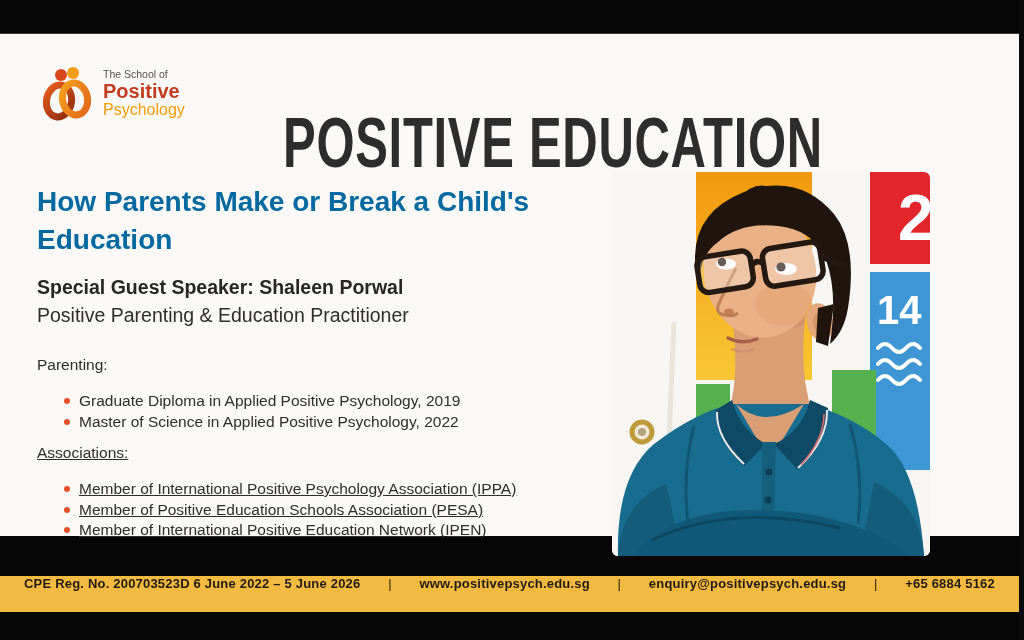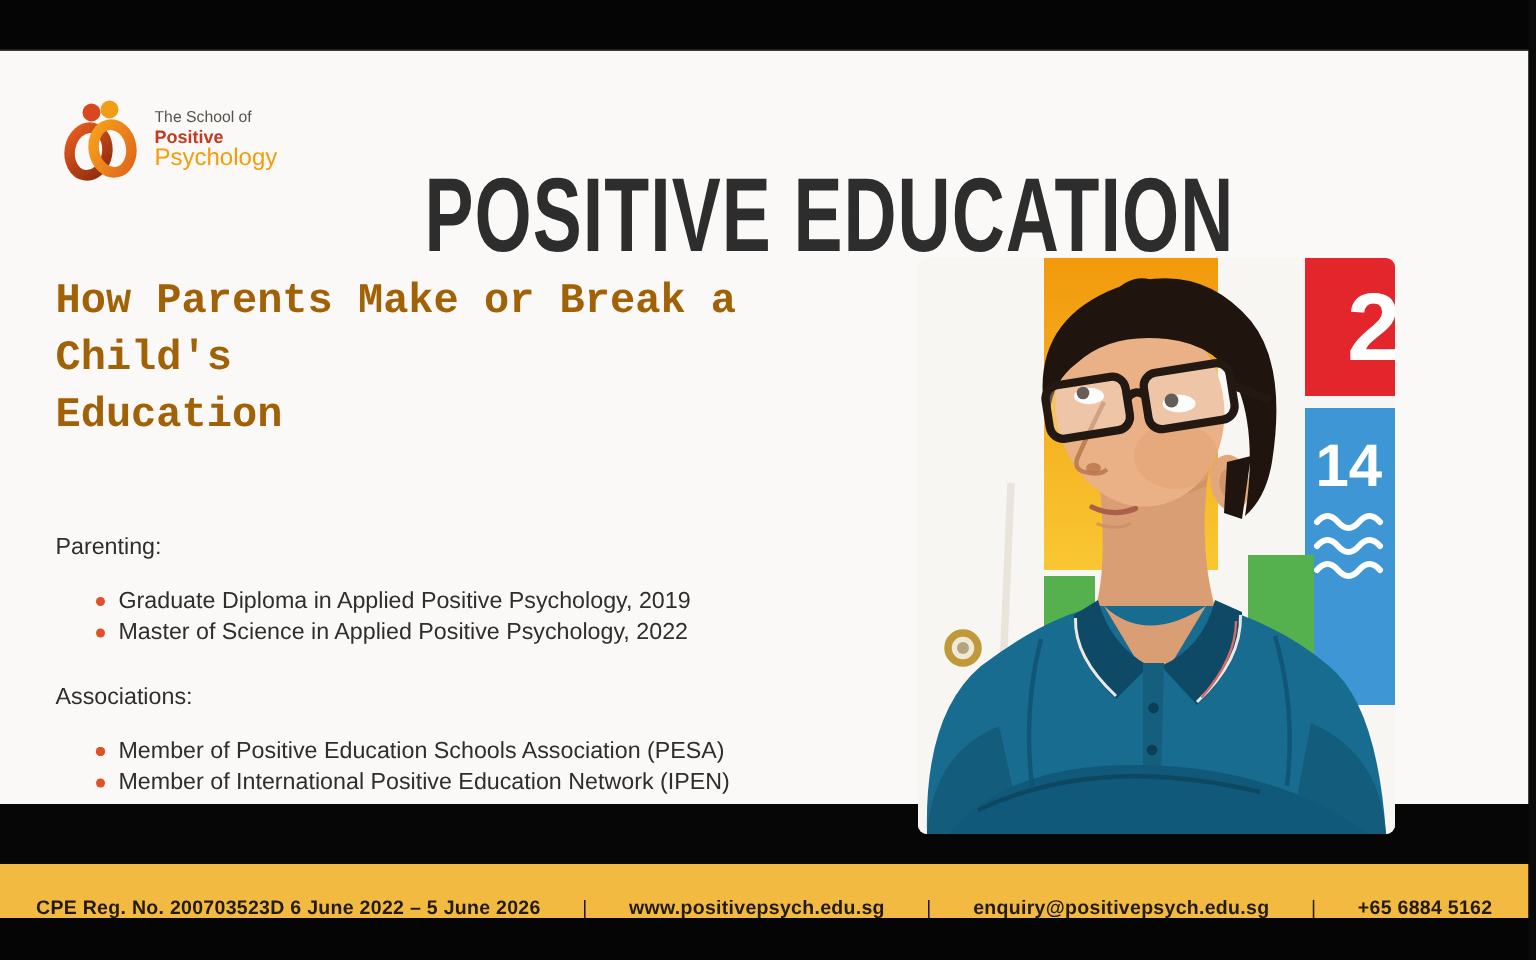--- a/index.html
+++ b/index.html
@@ -11,63 +11,63 @@
   .letterbox-bottom{position:absolute;left:0;top:612px;width:1024px;height:28px;background:#050505;}
   .right-edge{position:absolute;right:0;top:0;width:5px;height:640px;background:#0a0a0a;z-index:50;}
 
   .slide{position:absolute;left:0;top:34px;width:1019px;height:502px;background:#FAF9F7;}
 
   
   .logo{position:absolute;left:40px;top:30px;display:flex;align-items:center;gap:9px;}
   .logo-mark{width:54px;height:60px;flex:0 0 auto;}
   .logo-text{display:flex;flex-direction:column;line-height:1.05;}
   .logo-line1{font-size:10.5px;color:#57514C;margin-bottom:1px;}
-  .logo-line2{font-size:12px;font-weight:bold;color:#C23B1E;}
+  .logo-line2{font-size:20px;font-weight:bold;color:#C23B1E;}
   .logo-line3{font-size:16px;font-weight:normal;color:#F59C07;}
 
   
   .slide-title{
     position:absolute;left:283px;top:27px;
     font-size:70px;font-weight:bold;color:#2D2D2D;line-height:1;
     letter-spacing:1px;white-space:nowrap;
     transform:scaleX(0.70);transform-origin:left top;
   }
 
   
   .heading{
     position:absolute;left:37px;top:126px;width:580px;
-    font-size:28px;font-weight:bold;color:#a16207;line-height:38px;font-family:Liberation Mono, monospace;
+    font-size:28px;font-weight:bold;color:#0369a1;line-height:38px;
   }
   .heading span{display:block;}
 
   
   .speaker{position:absolute;left:37px;top:239px;line-height:28px;color:#262626;}
   .speaker-name{font-size:19.5px;font-weight:bold;margin:0;}
   .speaker-role{font-size:19.5px;font-weight:normal;margin:0;color:#2E2E2E;}
 
   
   .info-block{position:absolute;left:37px;font-size:15.5px;color:#2E2E2E;}
   .info-block.education{top:320px;}
-  .info-block.associations{top:420px;}
+  .info-block.associations{top:408px;text-decoration:underline;}
   .info-label{margin:0 0 5px 0;line-height:21px;}
   .info-list{list-style:none;margin:16px;padding:0;}
   .info-list li{position:relative;padding-left:26px;line-height:20.5px;white-space:nowrap;}
   .bullet-dot{position:absolute;left:11px;top:7px;width:6px;height:6px;border-radius:50%;background:#E2502A;}
 
   
   .photo{
     position:absolute;left:612px;top:138px;width:318px;height:384px;margin:0;
     border-radius:6px;overflow:hidden;background:#F8F6F2;
   }
   .photo svg{display:block;width:100%;height:100%;}
 
   
   .footer-bar{
     position:absolute;left:0;top:576px;width:1019px;height:36px;background:#F2BA41;
-    display:flex;align-items:flex-end;justify-content:space-between;
+    display:flex;align-items:flex-start;justify-content:space-between;
     padding:0 24px;box-sizing:border-box;
     font-size:13px;font-weight:bold;color:#241B10;letter-spacing:0.2px;white-space:nowrap;
   }
   .footer-sep{font-weight:normal;color:#241B10;}
 </style>
 </head>
 <body>
 
 <div class="frame">
   <div class="letterbox-top"></div>
@@ -98,40 +98,45 @@
       </div>
     </div>
 
     <h1 class="slide-title">POSITIVE EDUCATION</h1>
 
     <h2 class="heading">
       <span>How Parents Make or Break a Child's</span>
       <span>Education</span>
     </h2>
 
+    <div class="speaker">
+      <p class="speaker-name">Special Guest Speaker: Shaleen Porwal</p>
+      <p class="speaker-role">Positive Parenting &amp; Education Practitioner</p>
+    </div>
 
     <div class="info-block education">
       <p class="info-label">Parenting:</p>
       <ul class="info-list">
         <li>
           <span class="bullet-dot"></span>
           <span>Graduate Diploma in Applied Positive Psychology, 2019</span>
         </li>
         <li>
           <span class="bullet-dot"></span>
           <span>Master of Science in Applied Positive Psychology, 2022</span>
         </li>
       </ul>
     </div>
 
     <div class="info-block associations">
       <p class="info-label">Associations:</p>
       <ul class="info-list">
         <li>
           <span class="bullet-dot"></span>
+          <span>Member of International Positive Psychology Association (IPPA)</span>
         </li>
         <li>
           <span class="bullet-dot"></span>
           <span>Member of Positive Education Schools Association (PESA)</span>
         </li>
         <li>
           <span class="bullet-dot"></span>
           <span>Member of International Positive Education Network (IPEN)</span>
         </li>
       </ul>

